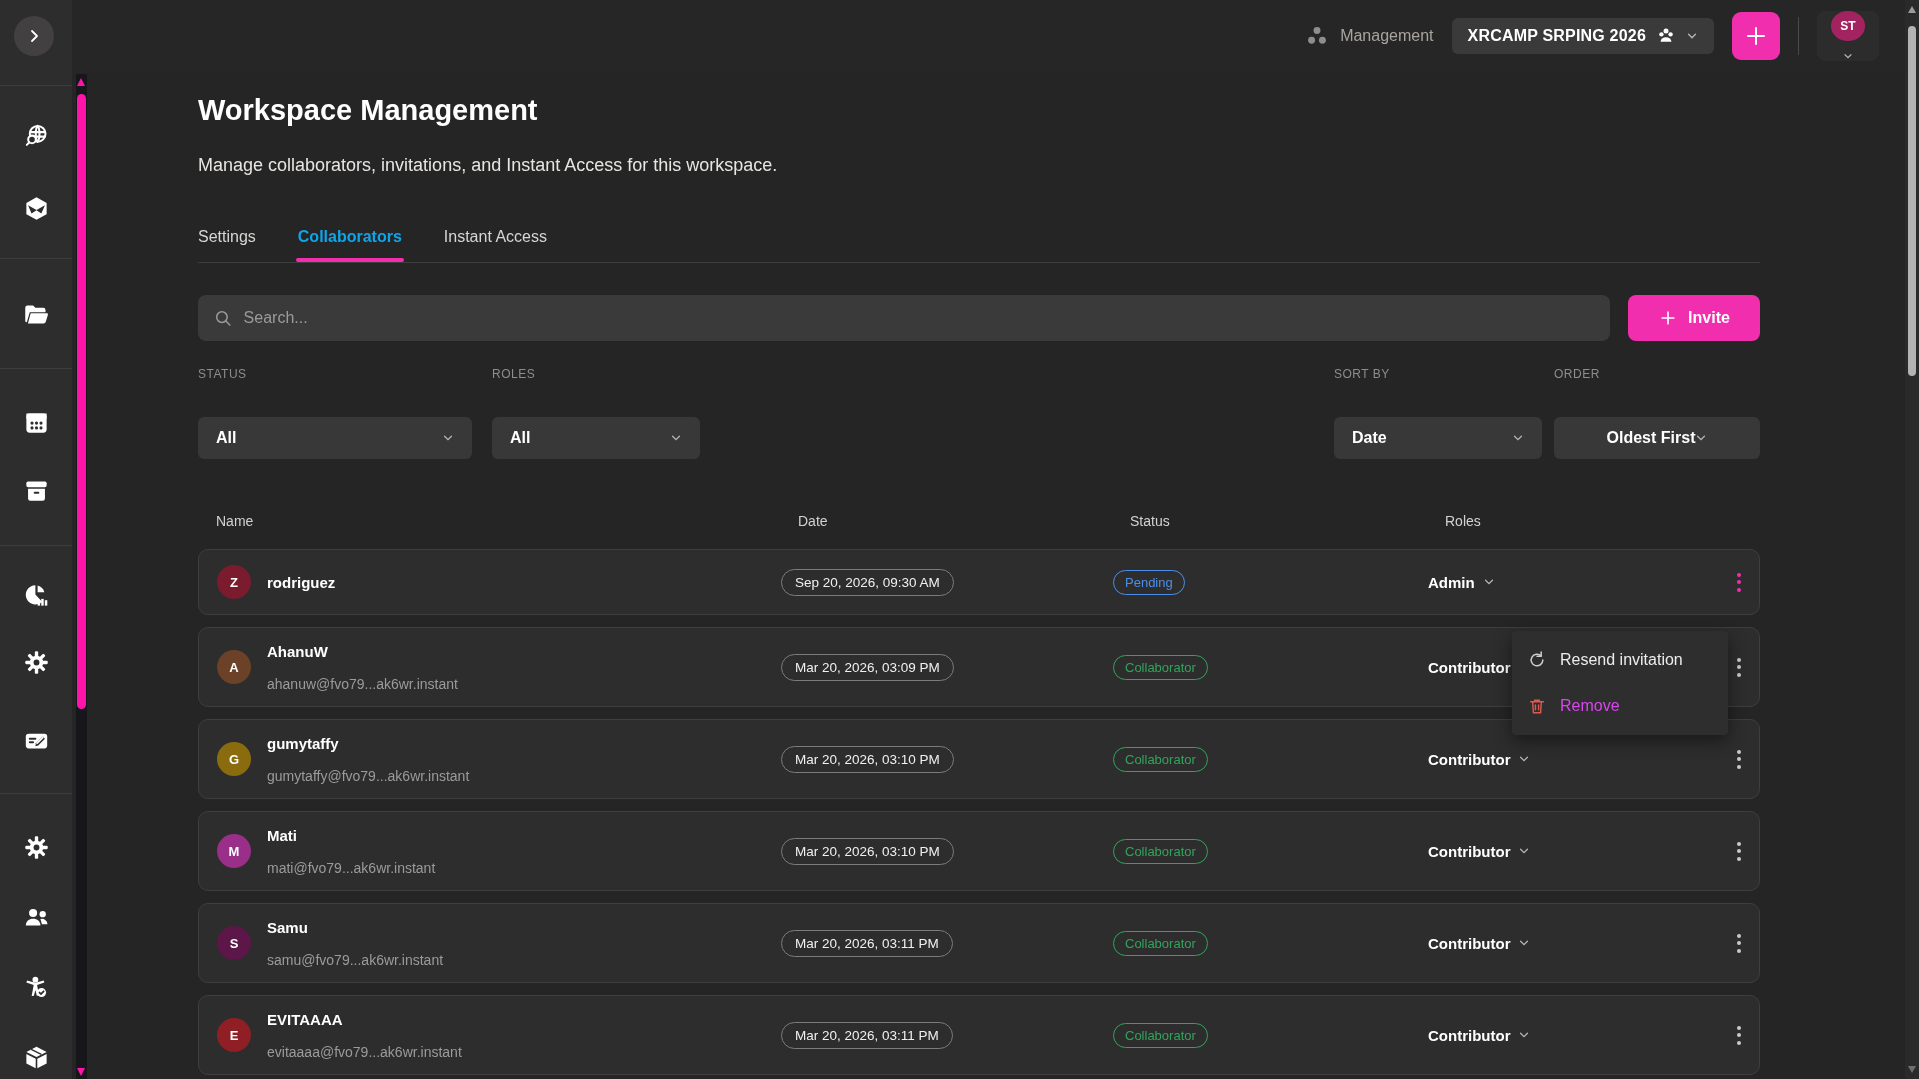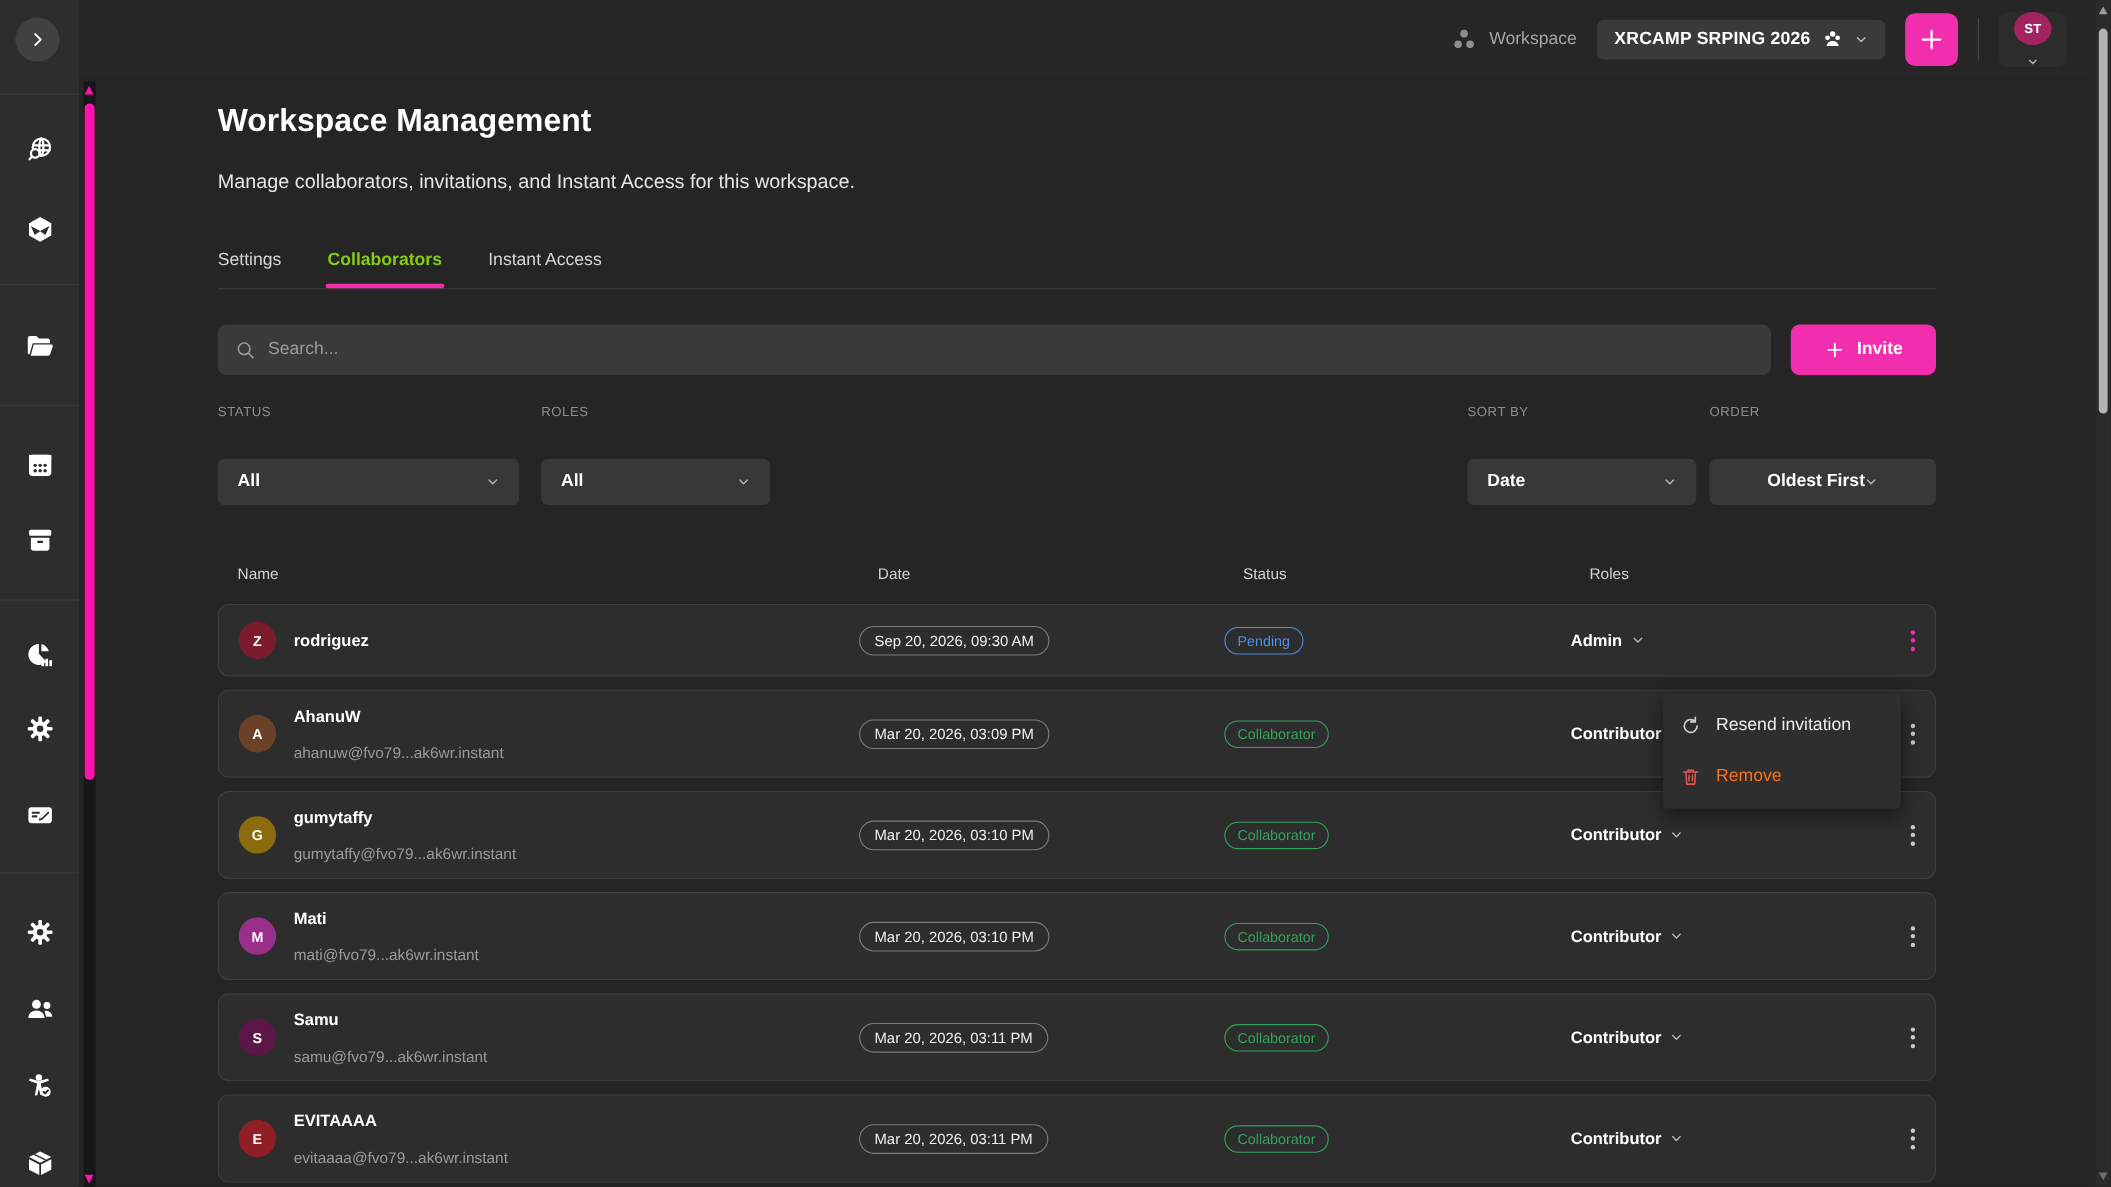--- a/index.html
+++ b/index.html
@@ -48,21 +48,21 @@
   .chev { width:12px; height:12px; }
 
   
   .content { position:absolute; left:72px; top:72px; right:14px; bottom:0; background:#252525; overflow:hidden; }
   .container { margin-left:126px; width:1562px; padding-top:22px; }
   h1.page-title { font-size:29px; font-weight:bold; color:#fff; }
   .subtitle { margin-top:28px; font-size:18px; color:#e8e6e3; font-weight:normal; }
 
   .tabs { margin-top:52px; display:flex; gap:42px; position:relative; }
   .tab { font-size:16px; color:#d8d6d3; padding-bottom:16px; cursor:pointer; position:relative; }
-  .tab.active { color:#84cc16; font-weight:bold; }
+  .tab.active { color:#0ea5e9; font-weight:bold; }
   .tab.active::after { content:""; position:absolute; left:-2px; right:-2px; bottom:0; height:4px;
     background:#f12fae; border-radius:2px; }
   .tabs-rule { height:1px; background:#3d3d3d; width:100%; }
 
   .search-row { margin-top:32px; display:flex; gap:18px; }
   .search-box { flex:1; height:46px; background:#3a3a3a; border-radius:8px; display:flex;
     align-items:center; padding:0 16px; gap:12px; }
   .search-box input { background:transparent; border:none; outline:none; color:#eee;
     font-size:16px; width:100%; font-family:"Liberation Sans",sans-serif; }
   .search-box input::placeholder { color:#9b9b9b; }
@@ -248,21 +248,21 @@
 
 <div class="topbar">
   <div class="ws-label">
     <svg width="26" height="26" viewBox="0 0 24 24">
       <g fill="#8e8e8e">
           <circle cx="12" cy="7" r="3.2"></circle>
           <circle cx="7" cy="16" r="3.2"></circle>
           <circle cx="17" cy="16" r="3.2"></circle>
         </g>
     </svg>
-    <span>Workspace</span>
+    <span>Management</span>
   </div>
   <div class="ws-select">
     <span class="name">XRCAMP SRPING 2026</span>
     <svg width="20" height="20" viewBox="0 0 24 24">
       <g fill="#fff">
           <circle cx="12" cy="6" r="3"></circle>
           <circle cx="6.5" cy="10" r="2.6"></circle>
           <circle cx="17.5" cy="10" r="2.6"></circle>
       <path d="M5.5 19a6.5 5.5 0 0113 0z"></path>
         </g>
@@ -513,15 +513,15 @@
     <svg width="20" height="20" viewBox="0 0 24 24">
       <path d="M19 12a7 7 0 11-2.05-4.95" stroke="#cfcfcf" stroke-width="1.8" fill="none" stroke-linecap="round"></path>
       <path d="M17 2.5v5h-5" stroke="#cfcfcf" stroke-width="1.8" fill="none" stroke-linecap="round" stroke-linejoin="round"></path>
     </svg>
     <span style="color: rgb(236, 236, 236); border-color: rgb(236, 236, 236);">Resend invitation</span>
   </div>
   <div class="menu-item">
     <svg width="19" height="19" viewBox="0 0 24 24">
       <path d="M4 6h16M9 6V4h6v2M6.5 6l1 14h9l1-14M10 10v6M14 10v6" stroke="#de5950" stroke-width="1.8" fill="none" stroke-linecap="round" stroke-linejoin="round"></path>
     </svg>
-    <span style="color: #f97316; border-color: rgb(222, 89, 80);">Remove</span>
+    <span style="color: #d946ef; border-color: rgb(222, 89, 80);">Remove</span>
   </div>
 </div>
 
 </body></html>

